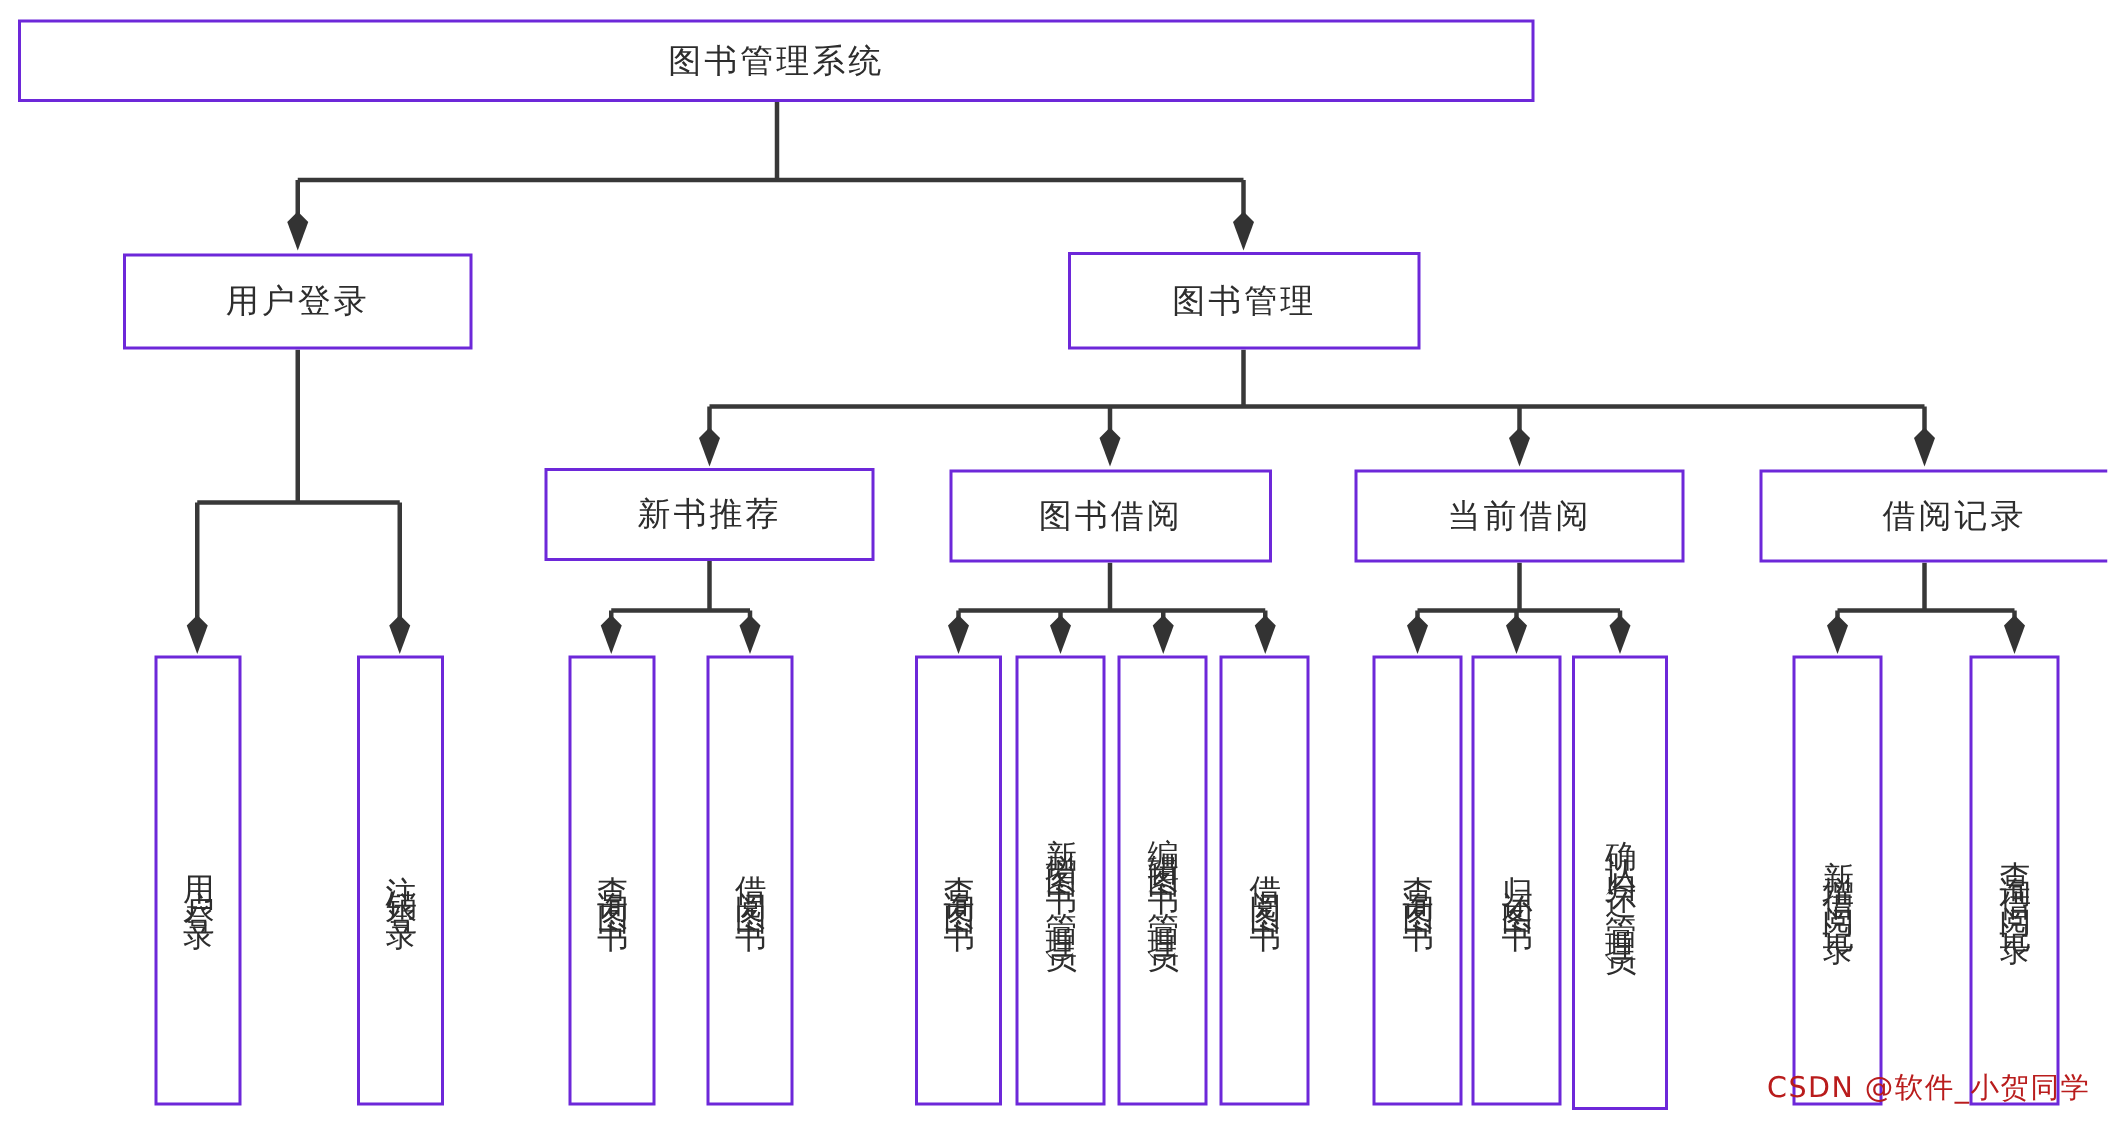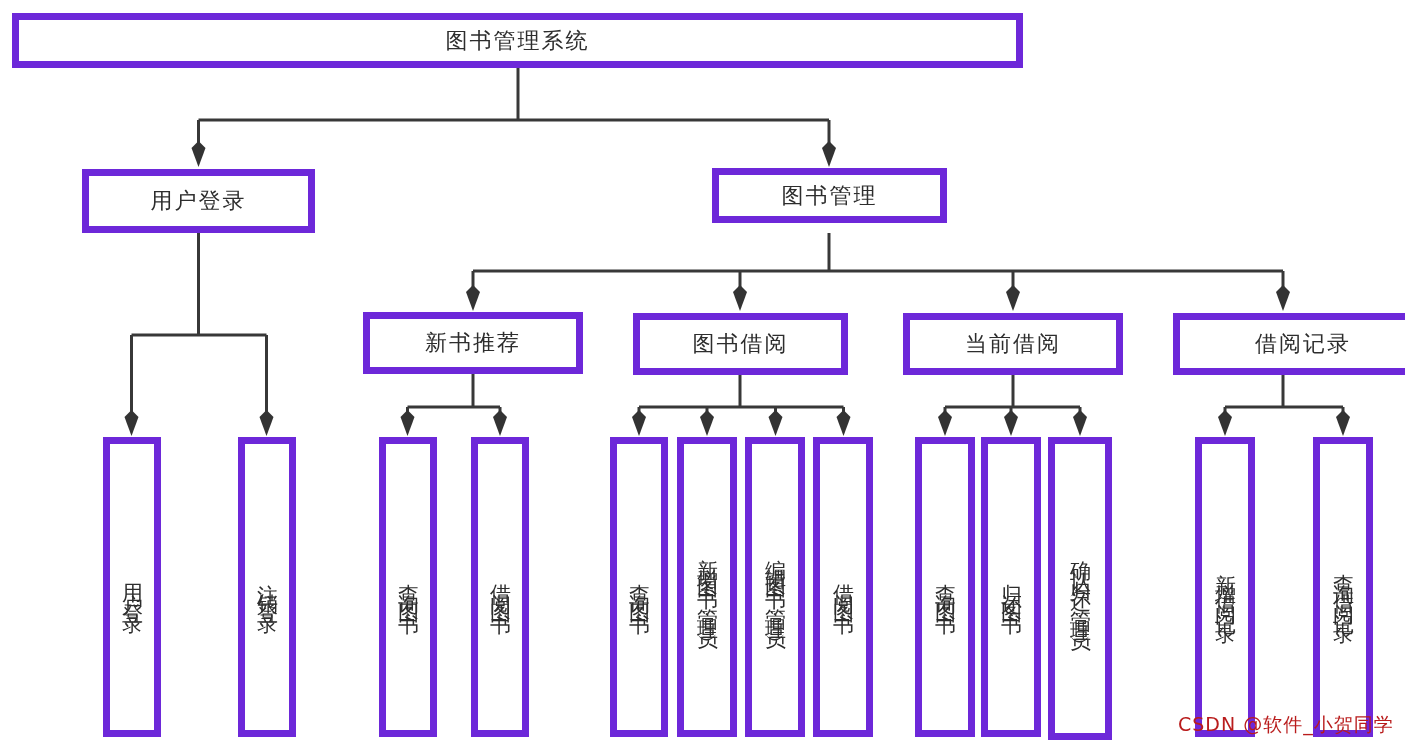--- a/index.html
+++ b/index.html
@@ -26,21 +26,21 @@
     stroke-width: 3;
     fill: none;
   }
   .wires path.head {
     fill: #333333;
     stroke: none;
   }
   .node {
     position: absolute;
     box-sizing: border-box;
-    border: 7px solid #6d28d9;
+    border: 2px solid #6d28d9;
     background: #ffffff;
     display: flex;
     align-items: center;
     justify-content: center;
     color: #2d2d2d;
     z-index: 2;
   }
   .node.h {
     font-size: 22px;
     letter-spacing: 2px;
@@ -127,21 +127,21 @@
     <path class="line" d="M1225 407 H1343"></path>
     <path class="line" d="M1225 407 V419"></path>
     <path class="line" d="M1343 407 V419"></path>
     <path class="head" d="M1225 436 L1218 417 L1225 410 L1232 417 Z"></path>
     <path class="head" d="M1343 436 L1336 417 L1343 410 L1350 417 Z"></path>
   </svg>
 
   <div class="node h" style="left:12px; top:13px; width:1011px; height:55px;">图书管理系统</div>
 
   <div class="node h" style="left:82px; top:169px; width:233px; height:64px;">用户登录</div>
-  <div class="node h" style="left:712px; top:168px; width:235px; height:55px;">图书管理</div>
+  <div class="node h" style="left:712px; top:168px; width:235px; height:65px;">图书管理</div>
 
   <div class="node h" style="left:363px; top:312px; width:220px; height:62px;">新书推荐</div>
   <div class="node h" style="left:633px; top:313px; width:215px; height:62px;">图书借阅</div>
   <div class="node h" style="left:903px; top:313px; width:220px; height:62px;font-family:Liberation Mono, monospace;">当前借阅</div>
   <div class="node h" style="left:1173px; top:313px; width:260px; height:62px;">借阅记录</div>
 
   <div class="node v" style="left:103px; top:437px; width:58px; height:300px;">用户登录</div>
   <div class="node v" style="left:238px; top:437px; width:58px; height:300px;">注销登录</div>
 
   <div class="node v" style="left:379px; top:437px; width:58px; height:300px;">查询图书</div>

